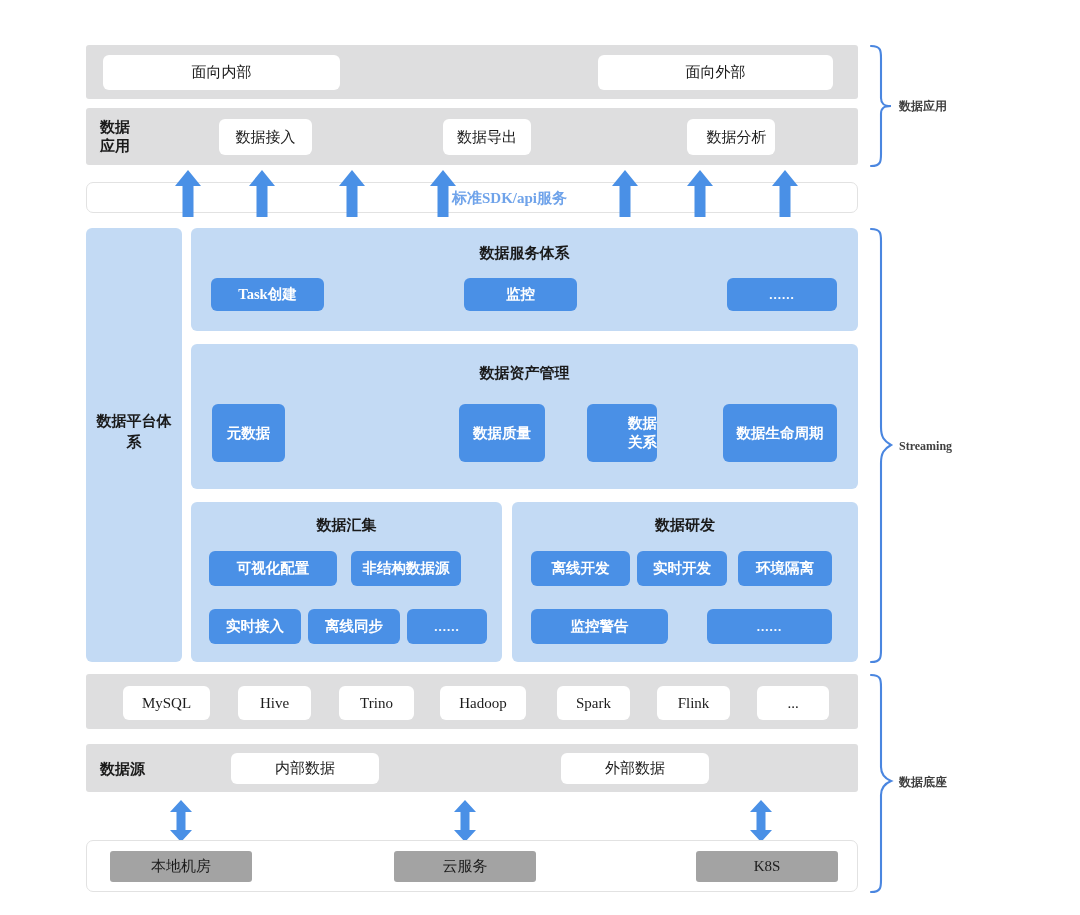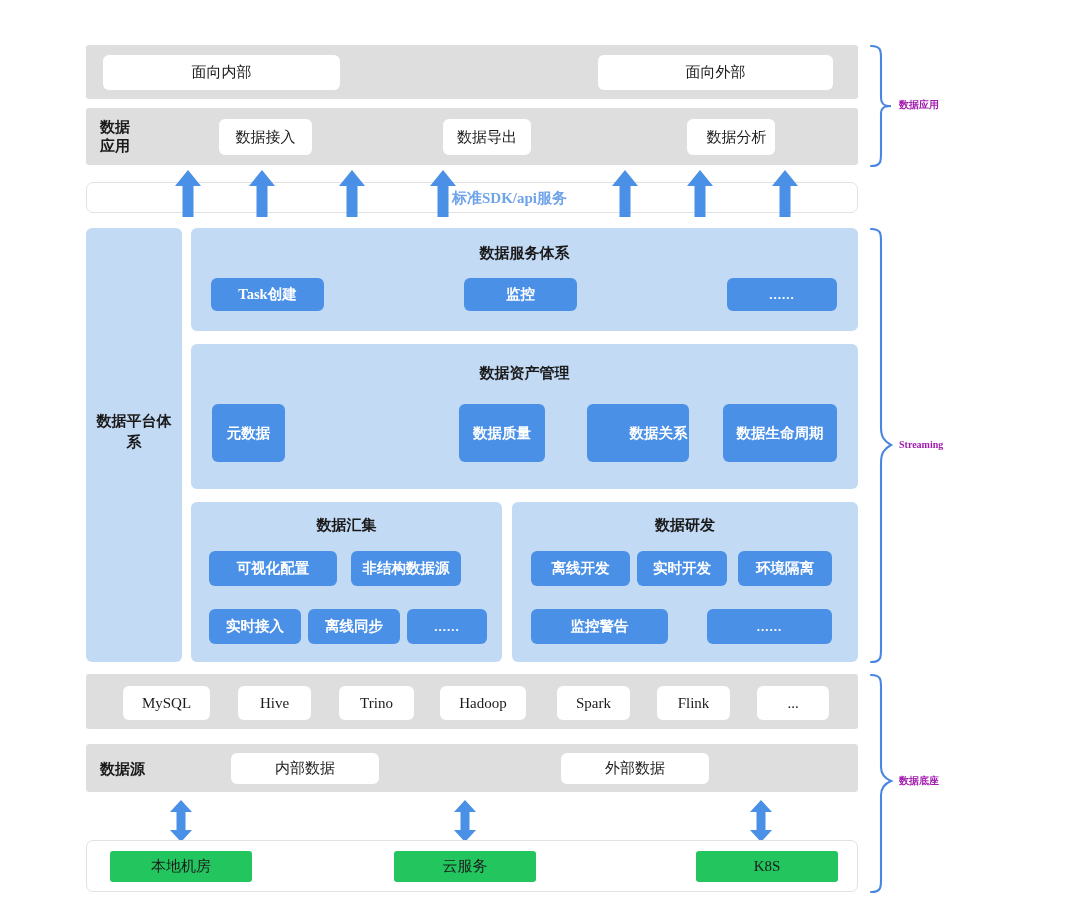--- a/index.html
+++ b/index.html
@@ -39,21 +39,21 @@
     border-radius: 6px;
     display: flex;
     align-items: center;
     justify-content: center;
     font-size: 15px;
     color: #1c1c1c;
     box-sizing: border-box;
   }
   .chip-gray {
     position: absolute;
-    background: #22c55e;
+    background: #a3a3a3;
     border-radius: 3px;
     display: flex;
     align-items: center;
     justify-content: center;
     font-size: 15px;
     color: #1c1c1c;
     box-sizing: border-box;
   }
   .band-label {
     position: absolute;
@@ -111,23 +111,23 @@
   }
 
   
   .arrow-up { position: absolute; }
   .arrow-ud { position: absolute; }
 
   
   .bracket { position: absolute; }
   .bracket-label {
     position: absolute;
-    font-size: 10px;
-    font-weight: bold;
-    color: #a21caf;
+    font-size: 12px;
+    font-weight: bold;
+    color: #404040;
     white-space: nowrap;
   }
 
   
   .sdk-text {
     position: absolute;
     font-size: 15px;
     font-weight: bold;
     color: #6fa3ea;
     white-space: nowrap;
@@ -204,21 +204,21 @@
 
   <div class="panel-lightblue" style="left:191px; top:344px; width:667px; height:145px;">
     <div class="panel-title" style="top:20px;">数据资产管理</div>
   </div>
   <div class="chip-blue" style="left:212px; top:404px; width:73px; height:58px;">
     <span>元数据</span>
   </div>
   <div class="chip-blue" style="left:459px; top:404px; width:86px; height:58px;">
     <span>数据质量</span>
   </div>
-  <div class="chip-blue" style="left:587px; top:404px; width:102px; height:58px;padding-left:41px;">
+  <div class="chip-blue" style="left:587px; top:404px; width:70px; height:58px;padding-left:41px;">
     <span>数据关系</span>
   </div>
   <div class="chip-blue" style="left:723px; top:404px; width:114px; height:58px;">
     <span>数据生命周期</span>
   </div>
 
   <div class="panel-lightblue" style="left:191px; top:502px; width:311px; height:160px;">
     <div class="panel-title" style="top:14px;">数据汇集</div>
   </div>
   <div class="chip-blue" style="left:209px; top:551px; width:128px; height:35px;">

